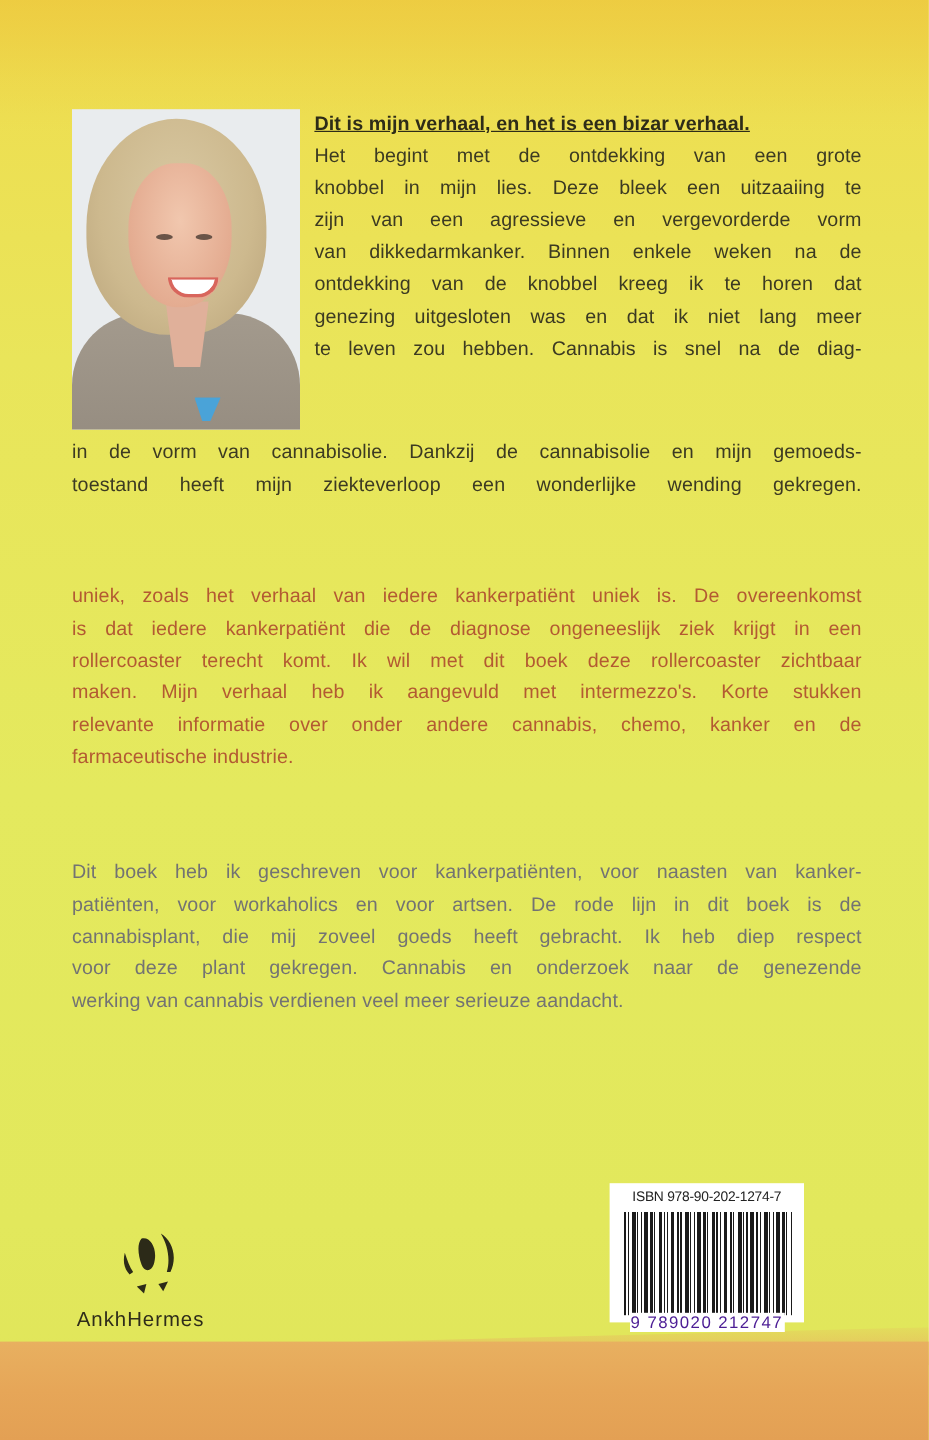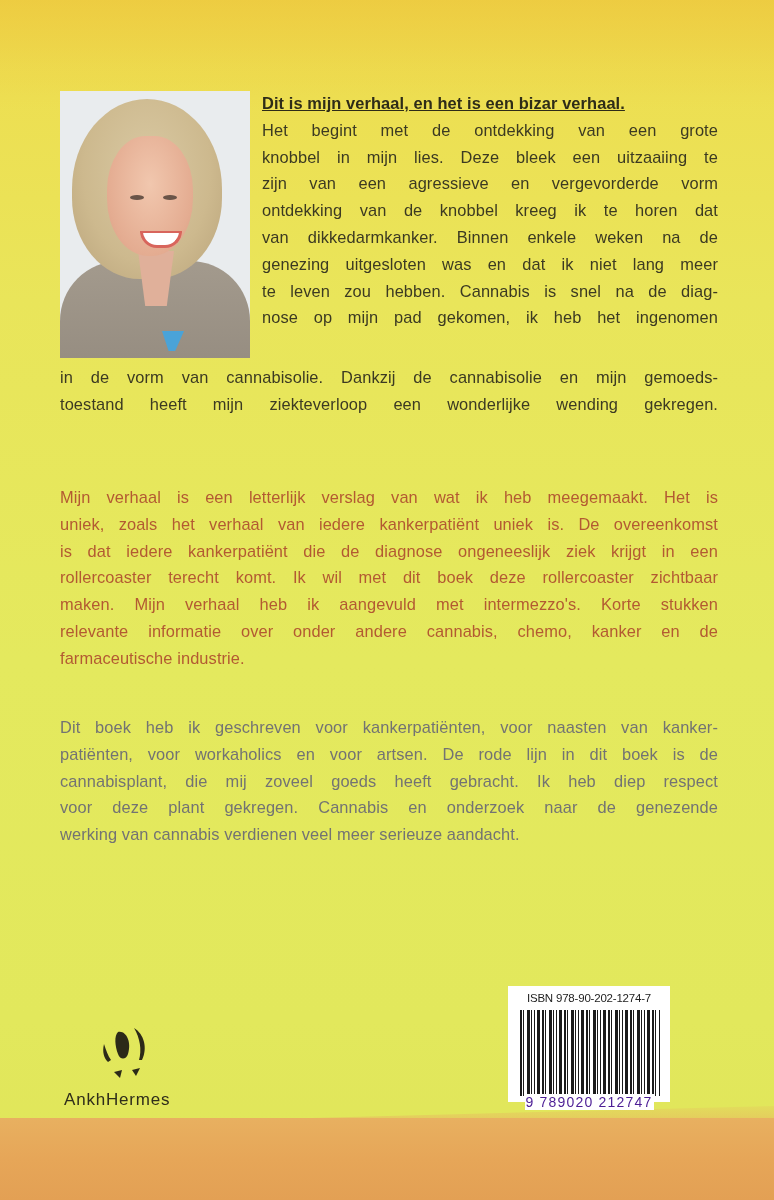--- a/index.html
+++ b/index.html
@@ -109,34 +109,32 @@
   <div class="eye r"></div>
   <div class="smile"></div>
   <div class="shirt"></div>
 </div>
 
 <div class="text p1-lead">
   <span class="line"><b>Dit is mijn verhaal, en het is een bizar verhaal.</b></span>
   <span class="line justify">Het begint met de ontdekking van een grote</span>
   <span class="line justify">knobbel in mijn lies. Deze bleek een uitzaaiing te</span>
   <span class="line justify">zijn van een agressieve en vergevorderde vorm</span>
+  <span class="line justify">van dikkedarmkanker. Binnen enkele weken na de</span>
   <span class="line justify">ontdekking van de knobbel kreeg ik te horen dat</span>
-  <span class="line justify">van dikkedarmkanker. Binnen enkele weken na de</span>
   <span class="line justify">genezing uitgesloten was en dat ik niet lang meer</span>
   <span class="line justify">te leven zou hebben. Cannabis is snel na de diag-</span>
-  <span class="line justify">nose op mijn pad gekomen, ik heb het ingenomen</span>
 </div>
 
 <div class="text" style="left:60px; top:364px; width:658px;">
   <span class="line justify">in de vorm van cannabisolie. Dankzij de cannabisolie en mijn gemoeds-</span>
   <span class="line justify">toestand heeft mijn ziekteverloop een wonderlijke wending gekregen.</span>
 </div>
 
 <div class="text p2">
-  <span class="line justify">Mijn verhaal is een letterlijk verslag van wat ik heb meegemaakt. Het is</span>
   <span class="line justify">uniek, zoals het verhaal van iedere kankerpatiënt uniek is. De overeenkomst</span>
   <span class="line justify">is dat iedere kankerpatiënt die de diagnose ongeneeslijk ziek krijgt in een</span>
   <span class="line justify">rollercoaster terecht komt. Ik wil met dit boek deze rollercoaster zichtbaar</span>
   <span class="line justify">maken. Mijn verhaal heb ik aangevuld met intermezzo's. Korte stukken</span>
   <span class="line justify">relevante informatie over onder andere cannabis, chemo, kanker en de</span>
   <span class="line">farmaceutische industrie.</span>
 </div>
 
 <div class="text p3">
   <span class="line justify">Dit boek heb ik geschreven voor kankerpatiënten, voor naasten van kanker-</span>

